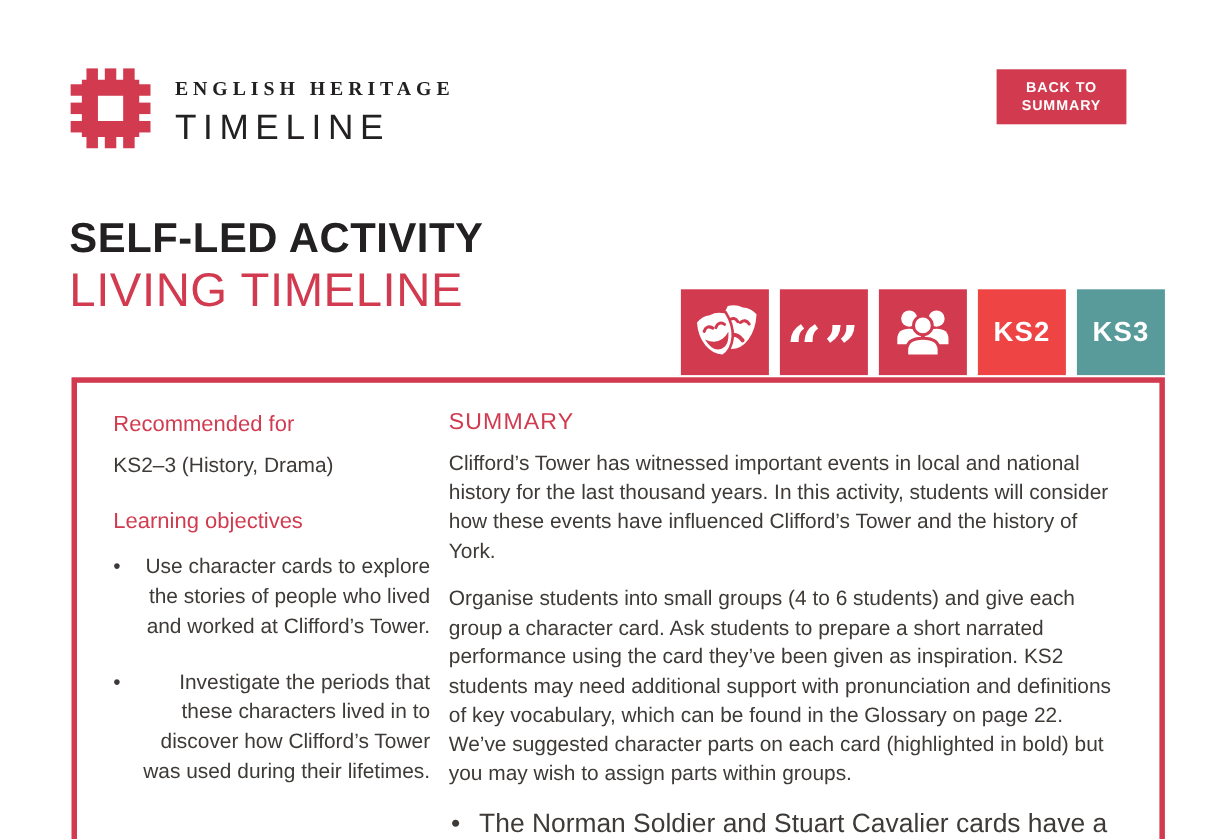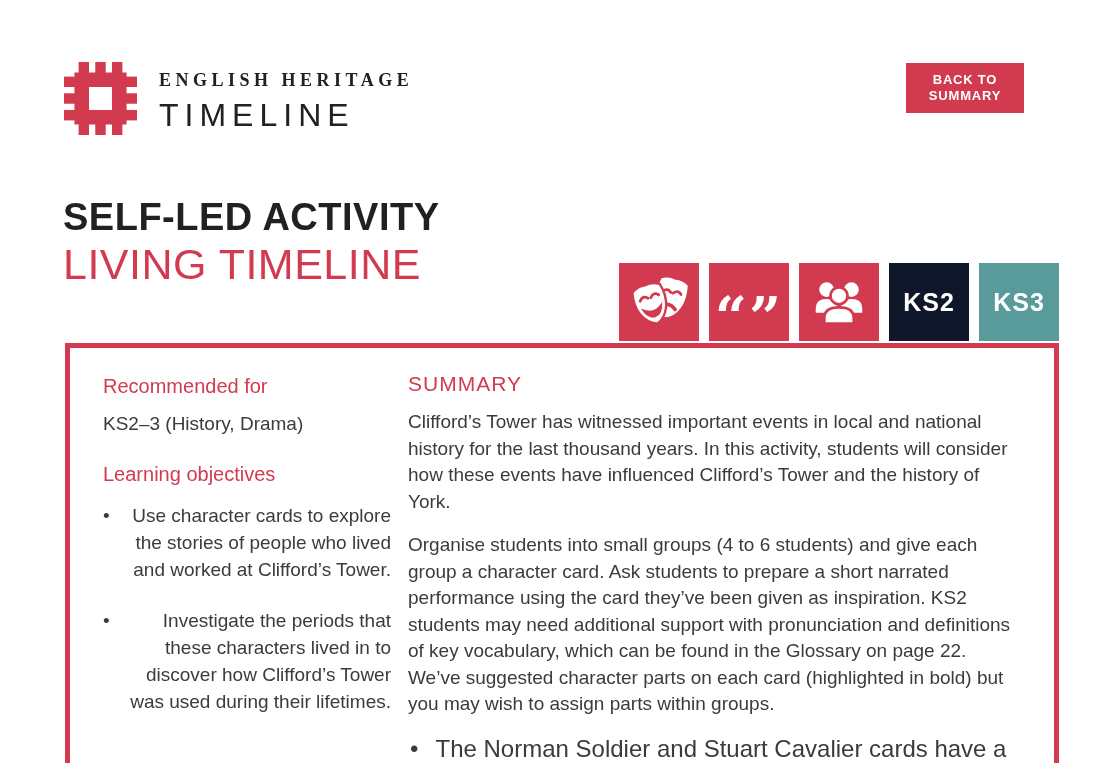--- a/index.html
+++ b/index.html
@@ -149,21 +149,21 @@
           <circle cx="24" cy="24" r="9.5"></circle>
           <path d="M10 54 v-6 q0 -12 14 -12 q14 0 14 12 v6 z"></path>
           <circle cx="56" cy="24" r="9.5"></circle>
           <path d="M42 54 v-6 q0 -12 14 -12 q14 0 14 12 v6 z"></path>
           <circle cx="40" cy="32" r="11" stroke="#d13a4f" stroke-width="3.5"></circle>
           <path d="M21 68 v-7 q0 -14 19 -14 q19 0 19 14 v7 z" stroke="#d13a4f" stroke-width="3.5"></path>
         </g>
       </svg>
     </div>
 
-    <div class="badge" style="background: #0f172a;">
+    <div class="badge" style="background: #ef4444;">
       <span class="ks-label">KS2</span>
     </div>
 
     <div class="badge" style="background: rgb(89, 154, 155);">
       <span class="ks-label">KS3</span>
     </div>
   </div>
 
   <section class="panel">
 

